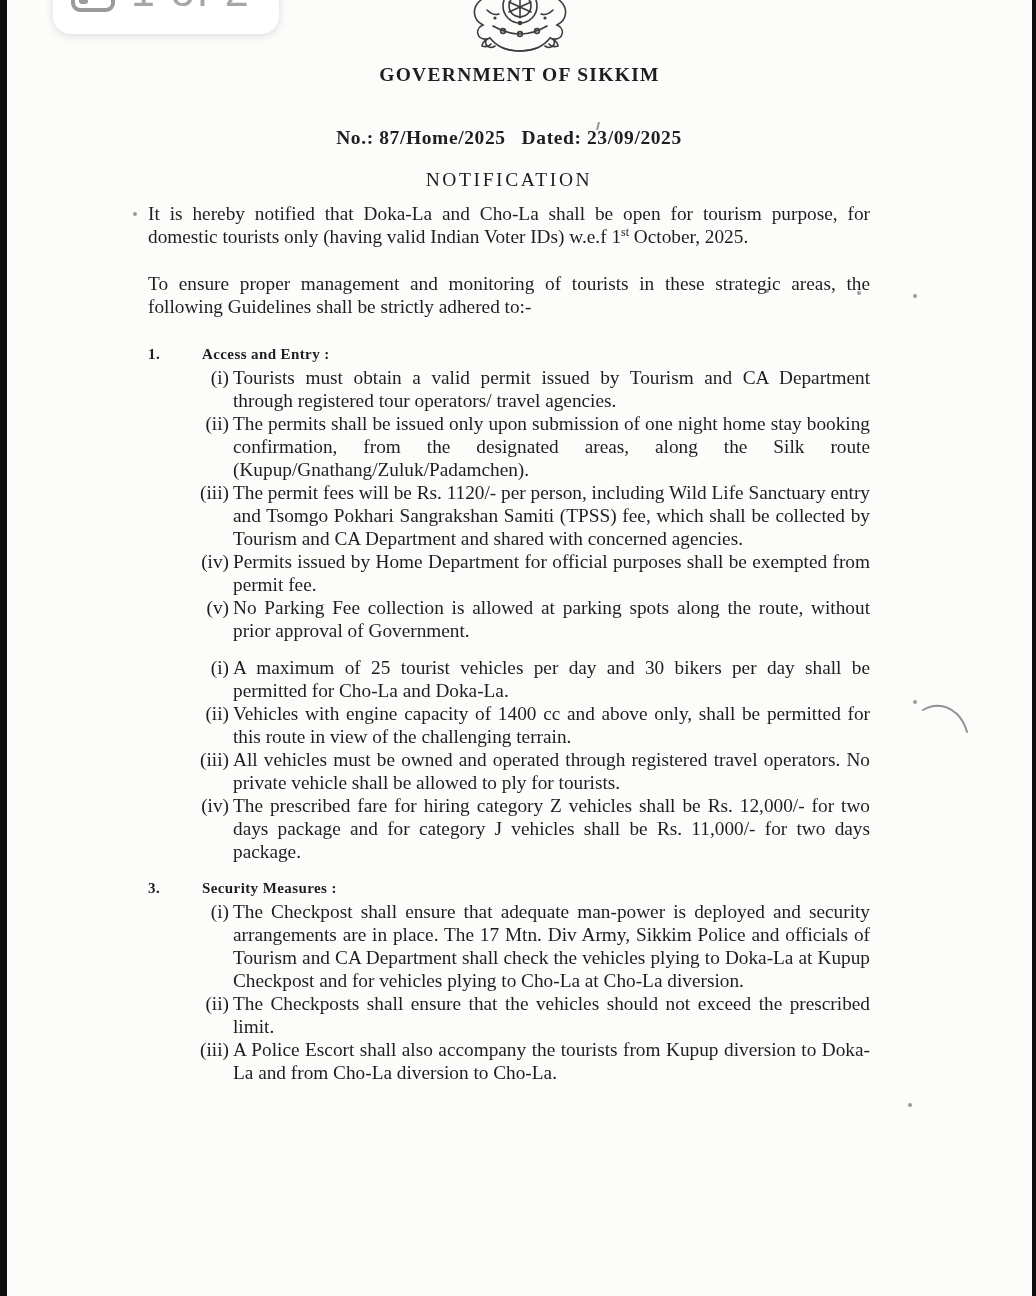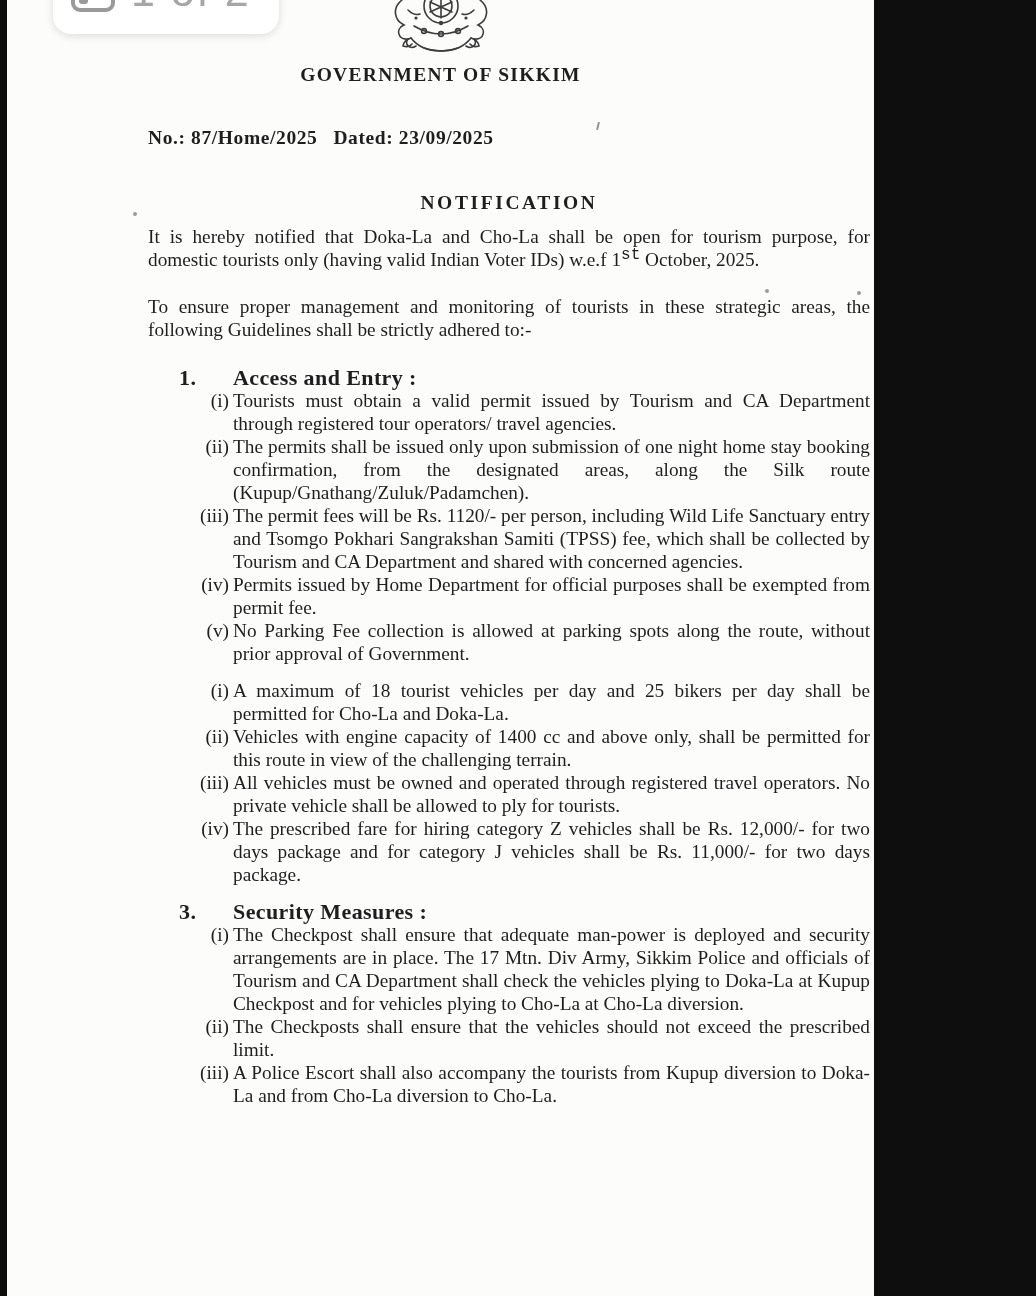--- a/index.html
+++ b/index.html
@@ -1,47 +1,47 @@
 <!DOCTYPE html>
 <html><head>
 <meta charset="utf-8">
 <style>
   html,body{margin:0;padding:0;background:#0e0e0e;}
   .stage{position:relative;width:1036px;height:1296px;background:#0e0e0e;overflow:hidden;
          font-family:"Liberation Serif", serif;color:#1e1e1e;}
-  .paper{position:absolute;left:7px;top:0;width:867px;height:1296px;background:#fcfcfb;overflow:hidden;}
+  .paper{position:absolute;left:7px;top:0;width:1025px;height:1296px;background:#fcfcfb;overflow:hidden;}
 
   
   .pill{position:absolute;left:46px;top:-28px;width:226px;height:62px;background:#ffffff;
         border-radius:18px;box-shadow:0 2px 8px rgba(0,0,0,.13);z-index:5;}
   .pill-icon{position:absolute;left:18px;top:2px;width:36px;height:30px;border:4px solid #9a9a9a;border-radius:9px;}
   .pill-icon::after{content:'';position:absolute;left:4px;bottom:4px;width:9px;height:9px;background:#9a9a9a;border-radius:3px;}
   .pill-label{position:absolute;left:78px;top:-4px;font-family:"Liberation Sans",sans-serif;
         font-size:43px;line-height:46px;color:#a6a6a6;letter-spacing:2px;font-weight:400;white-space:nowrap;}
 
   
   .letterhead{text-align:center;padding-top:0;}
   .emblem{display:block;margin:0 auto;}
   .lh-line{font-weight:bold;font-size:19.5px;line-height:23px;letter-spacing:1.3px;margin:0;}
   .lh-line.first{margin-top:7px;}
 
   
   .content{margin-left:141px;width:722px;}
-  .meta{display:flex;justify-content:flex-start;margin-top:41px;font-weight:bold;
+  .meta{display:flex;justify-content:center;margin-top:41px;font-weight:bold;
         font-size:19.5px;line-height:22px;letter-spacing:.6px;gap:16px;}
-  .doc-title{text-align:center;font-weight:bold;font-size:19.5px;line-height:23px;
-        letter-spacing:2.6px;margin-top:42px;}
+  .doc-title{text-align:center;font-weight:normal;font-size:19.5px;line-height:23px;
+        letter-spacing:2.6px;margin-top:19px;}
 
   .para{margin:11px 0 0 0;text-align:justify;font-size:19.3px;line-height:23px;}
   .para.gap{margin-top:24px;}
-  sup{font-size:16px;line-height:0;font-family:Liberation Mono, monospace;}
+  sup{font-size:12px;line-height:0;}
 
   .sec{margin-top:14px;}
   .sec.first{margin-top:25px;}
-  .sec-head{font-weight:bold;font-size:22px;line-height:23px;margin-left:31px;letter-spacing:.4px;}
+  .sec-head{font-weight:bold;font-size:15px;line-height:23px;letter-spacing:.4px;}
   .sec-num{display:inline-block;width:54px;}
   .item{position:relative;margin-left:85px;text-align:justify;font-size:19.3px;line-height:23px;}
   .marker{position:absolute;right:100%;margin-right:4px;white-space:nowrap;}
 
   
   .dot{position:absolute;width:4px;height:4px;border-radius:50%;background:#4a4a4a;opacity:.55;}
   .tick{position:absolute;width:2px;height:8px;background:#4a4a4a;opacity:.6;transform:rotate(14deg);}
   .pen-curve{position:absolute;}
 </style>
 </head>
@@ -117,21 +117,21 @@
         </div>
         <div class="item">
           <span class="marker">(v)</span>
           <span>No Parking Fee collection is allowed at parking spots along the route, without prior approval of Government.</span>
         </div>
       </div>
 
       <div class="sec">
         <div class="item">
           <span class="marker">(i)</span>
-          <span>A maximum of 18 tourist vehicles per day and 25 bikers per day shall be permitted for Cho-La and Doka-La.</span>
+          <span>A maximum of 25 tourist vehicles per day and 30 bikers per day shall be permitted for Cho-La and Doka-La.</span>
         </div>
         <div class="item">
           <span class="marker">(ii)</span>
           <span>Vehicles with engine capacity of 1400 cc and above only, shall be permitted for this route in view of the challenging terrain.</span>
         </div>
         <div class="item">
           <span class="marker">(iii)</span>
           <span>All vehicles must be owned and operated through registered travel operators. No private vehicle shall be allowed to ply for tourists.</span>
         </div>
         <div class="item">

